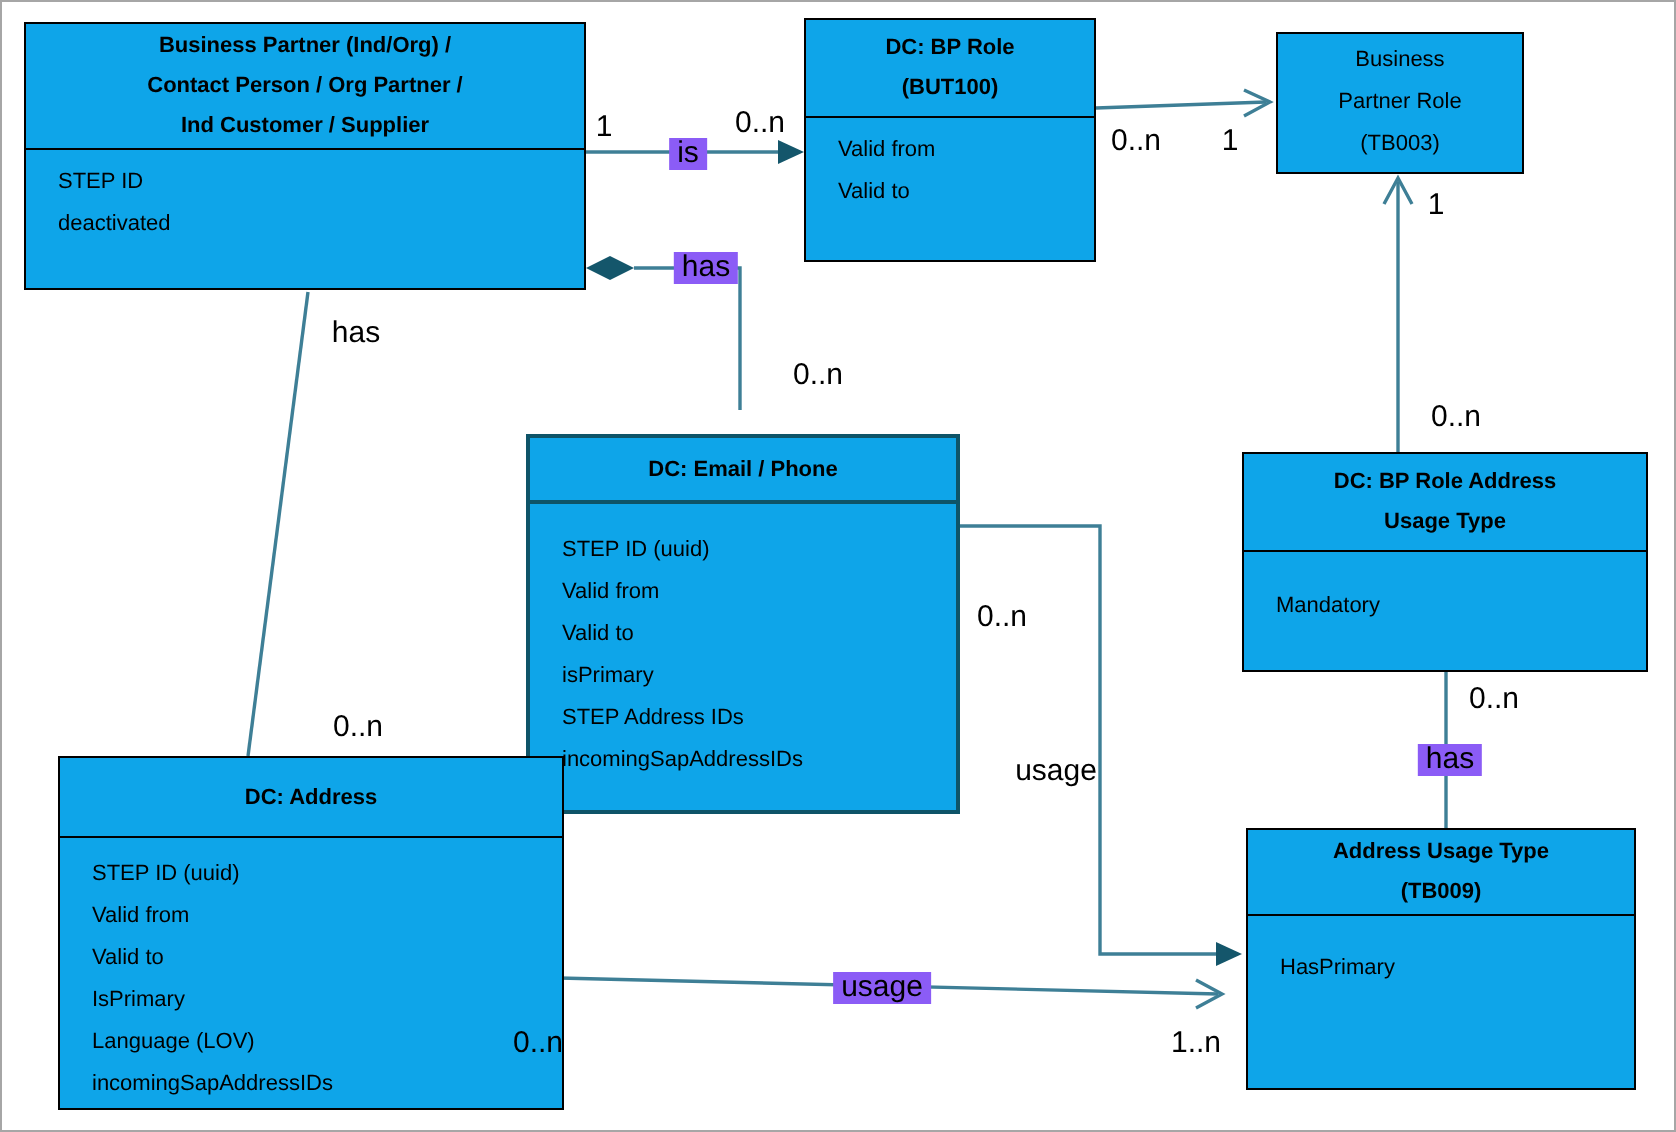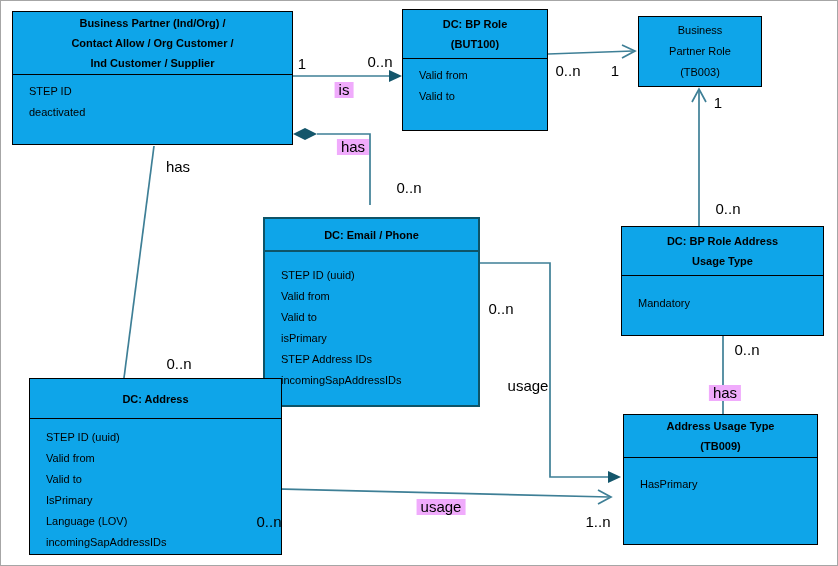--- a/index.html
+++ b/index.html
@@ -27,21 +27,21 @@
   }
   .entity .bd { padding:6px 6px 0 16px; }
   .entity.teal { border:2px solid #0e5468;margin-top:12px; }
   .entity.teal .hdr { border-bottom:2px solid #0e5468; }
   .entity.plain { display:flex; flex-direction:column; justify-content:center; align-items:center; text-align:center; line-height:21px; }
 
   .lbl {
     position:absolute; z-index:3; font-size:15px; line-height:16px;
     transform:translate(-50%,-50%); white-space:nowrap;
   }
-  .lbl.bg { background:#f0abfc; padding:0 4px;margin-top:13px; }
+  .lbl.bg { background:#8b5cf6; padding:0 4px; }
 </style>
 </head>
 <body>
 
 <div id="page">
 
   <svg class="wires" width="838" height="566">
     <g>
       <line x1="292" y1="75" x2="391" y2="75"></line>
       <polygon class="fillhead" points="388,69 401,75 388,81"></polygon>
@@ -70,21 +70,21 @@
     </g>
     <g>
       <line x1="237" y1="487" x2="608" y2="496"></line>
       <path class="openhead" d="M597,489 L610,496 L597,503"></path>
     </g>
   </svg>
 
   <div class="entity" style="left:11px;top:10px;width:281px;height:134px">
     <div class="hdr" style="height:63px">
       <div>Business Partner (Ind/Org) /</div>
-      <div>Contact Allow / Org Customer /</div>
+      <div>Contact Person / Org Partner /</div>
       <div>Ind Customer / Supplier</div>
     </div>
     <div class="bd">
       <div>STEP ID</div>
       <div>deactivated</div>
     </div>
   </div>
 
   <div class="entity" style="left:401px;top:8px;width:146px;height:122px">
     <div class="hdr" style="height:49px">

